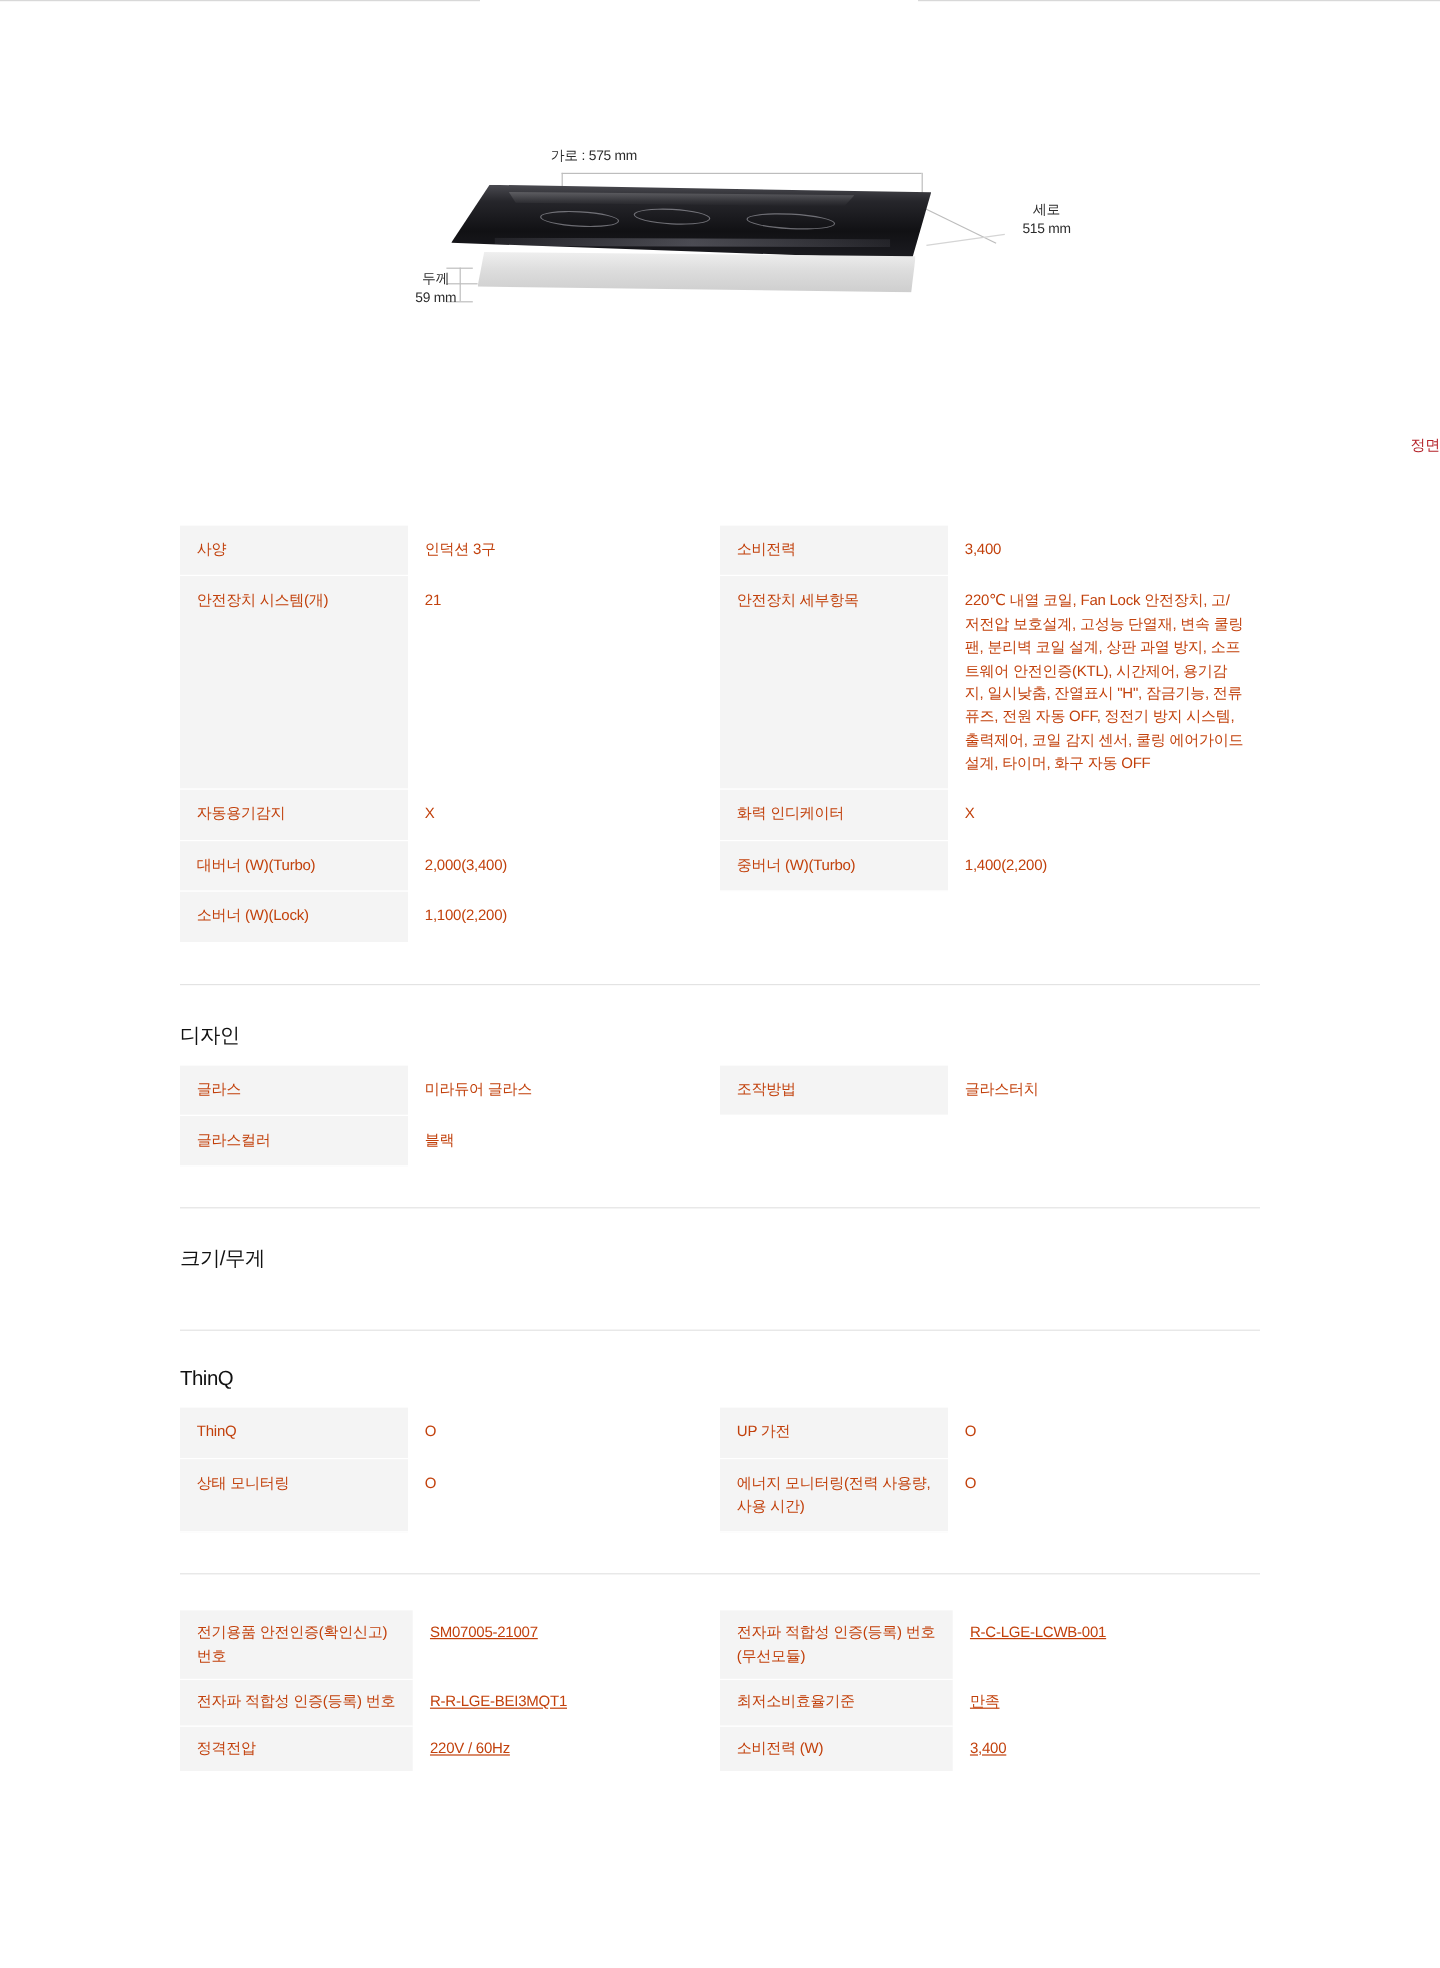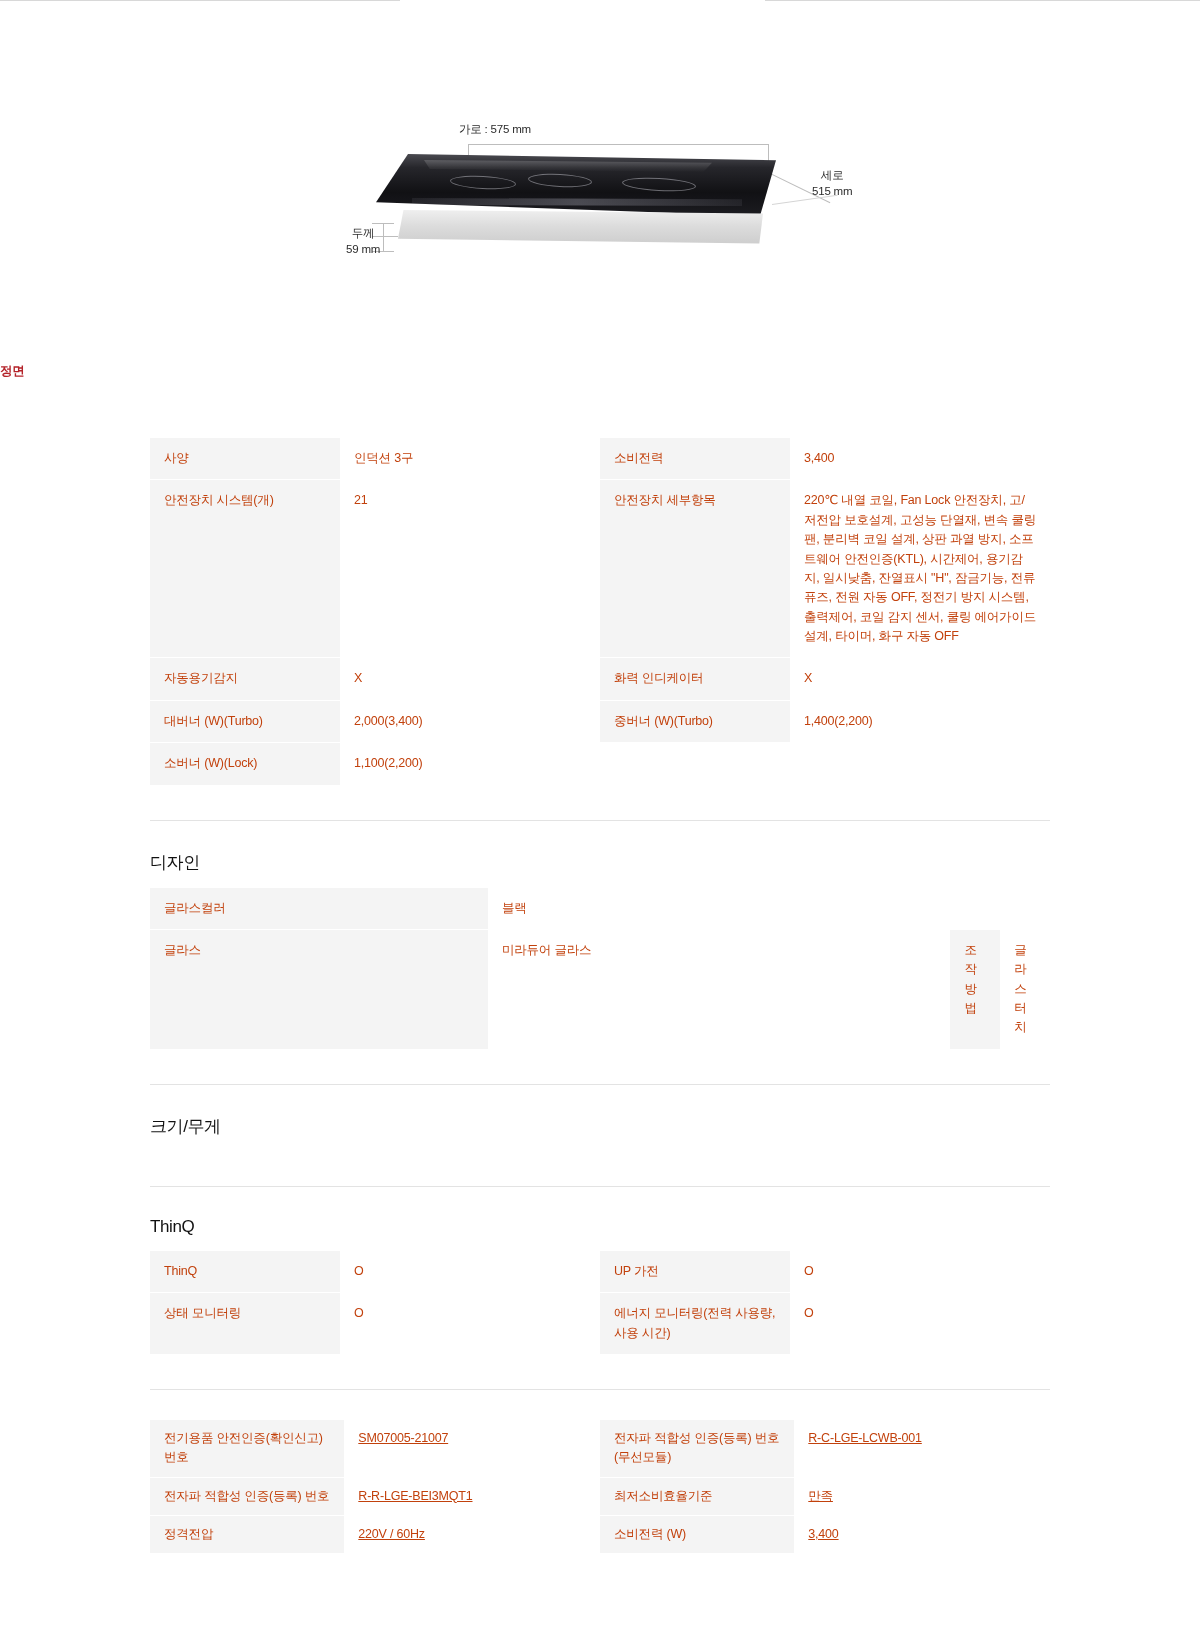--- a/index.html
+++ b/index.html
@@ -72,21 +72,21 @@
     width: 1px;
     height: 22px;
     background: #bdbdbd;
   }
   .dim-width-tick-l { left: 468px; }
   .dim-width-tick-r { left: 768px; }
 
   
   .dim-depth-label {
     position: absolute;
-    left: 812px;
+    left: 852px;
     top: 160px;
     font-size: 11.5px;
     line-height: 1.35;
     color: #2b2b2b;
     text-align: center;
     letter-spacing: -0.2px;
   }
   .dim-depth-line {
     position: absolute;
     left: 760px;
@@ -238,25 +238,24 @@
   .ct-foot.f1 { left: 52px;  top: 48px; }
   .ct-foot.f2 { left: 96px;  top: 50px; }
   .ct-foot.f3 { left: 300px; top: 56px; }
   .ct-foot.f4 { left: 344px; top: 58px; }
 
   .hero-caption {
     position: absolute;
     left: 0;
     top: 355px;
     width: 1200px;
-    text-align: left;
+    text-align: right;
     font-size: 12.5px;
     color: #b4232a;
     letter-spacing: -0.2px;
-    font-weight: bold;
   }
 
   
   .content {
     width: 1200px;
     padding: 0 150px;
   }
   .section {
     padding-top: 30px;
     padding-bottom: 34px;
@@ -396,30 +395,30 @@
         </tr>
       </tbody>
         </table>
     </div>
 
     <div class="section">
       <h2 class="section-title">디자인</h2>
       <table class="spec">
         <tbody>
             <tr>
+          <td class="k">글라스</td>
+          <td class="v">미라듀어 글라스</td>
+          <td class="k">조작방법</td>
+          <td class="v">글라스터치</td>
+        </tr>
+        <tr>
           <td class="k">글라스컬러</td>
           <td class="v">블랙</td>
           <td class="gap"></td>
           <td class="gap"></td>
-        </tr>
-        <tr>
-          <td class="k">글라스</td>
-          <td class="v">미라듀어 글라스</td>
-          <td class="k">조작방법</td>
-          <td class="v">글라스터치</td>
         </tr>
       </tbody>
         </table>
     </div>
 
     <div class="section">
       <h2 class="section-title">크기/무게</h2>
     </div>
 
     <div class="section">

